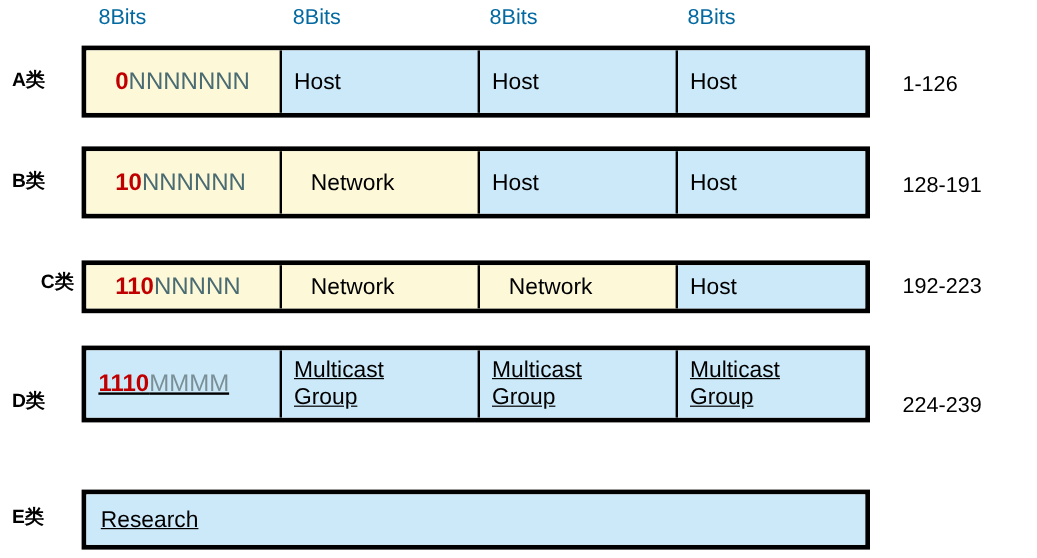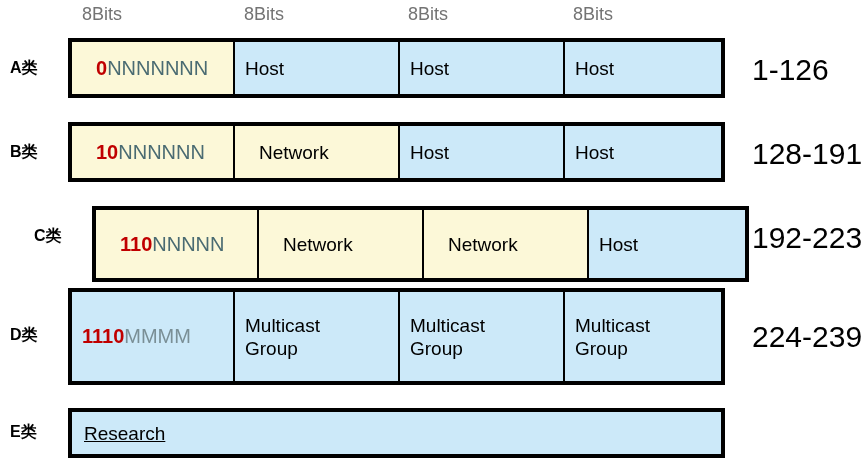--- a/index.html
+++ b/index.html
@@ -24,21 +24,21 @@
     top: 2px;
     left: 68px;
     width: 657px;
     height: 26px;
   }
   .bits-label {
     position: absolute;
     top: 0;
     font-size: 18px;
     line-height: 24px;
-    color: #737373;
+    color: #0369a1;
     white-space: nowrap;
   }
 
   
   .class-label {
     position: absolute;
     left: 10px;
     font-weight: bold;
     font-size: 16px;
     line-height: 22px;
@@ -95,21 +95,21 @@
   }
   .bit-rest-gray {
     color: #7A8F96;
     font-weight: normal;
   }
 
   
   .range-label {
     position: absolute;
     left: 752px;
-    font-size: 30px;
+    font-size: 18px;
     line-height: 26px;
     color: #000000;
     white-space: nowrap;
   }
 </style>
 </head>
 <body>
 
 <div id="canvas">
 
@@ -151,37 +151,37 @@
     </div>
     <div class="cell cell-blue" style="width:165px;">
       <span class="cell-text">Host</span>
     </div>
     <div class="cell cell-blue" style="width:156px;">
       <span class="cell-text">Host</span>
     </div>
   </div>
   <span class="range-label" style="top:141px;">128-191</span>
 
-  <div class="row-box" style="top:206px; height:76px;margin-left:24px;">
+  <div class="row-box" style="top:217px; height:44px;">
     <div class="cell cell-yellow" style="width:163px;">
       <span class="bitpattern"><span class="bit-prefix">110</span><span class="bit-rest">NNNNN</span></span>
     </div>
     <div class="cell cell-yellow" style="width:165px;">
       <span class="cell-text">Network</span>
     </div>
     <div class="cell cell-yellow" style="width:165px;">
       <span class="cell-text">Network</span>
     </div>
     <div class="cell cell-blue" style="width:156px;">
       <span class="cell-text">Host</span>
     </div>
   </div>
   <span class="range-label" style="top:225px;">192-223</span>
 
-  <div class="row-box" style="top:288px; height:97px;">
+  <div class="row-box" style="top:288px; height:64px;text-decoration:underline;">
     <div class="cell cell-blue" style="width:163px;">
       <span class="bitpattern"><span class="bit-prefix">1110</span><span class="bit-rest-gray">MMMM</span></span>
     </div>
     <div class="cell cell-blue" style="width:165px;">
       <span class="cell-text">Multicast
 Group</span>
     </div>
     <div class="cell cell-blue" style="width:165px;">
       <span class="cell-text">Multicast
 Group</span>

